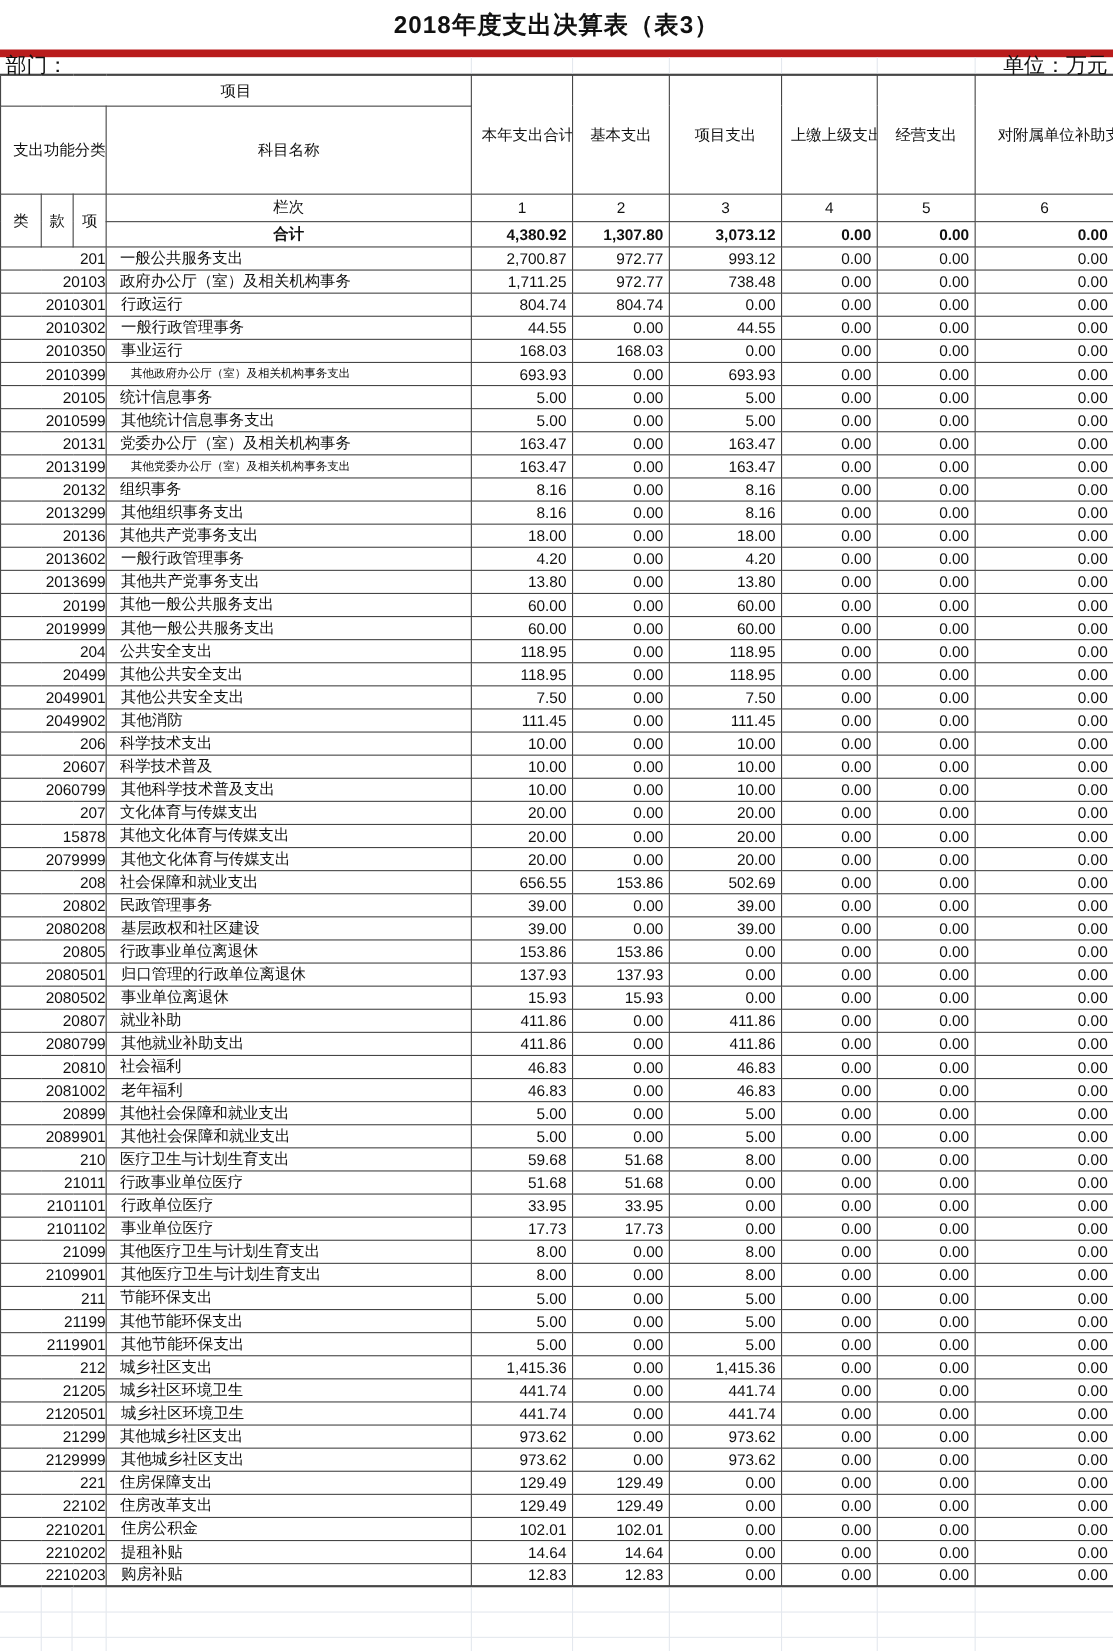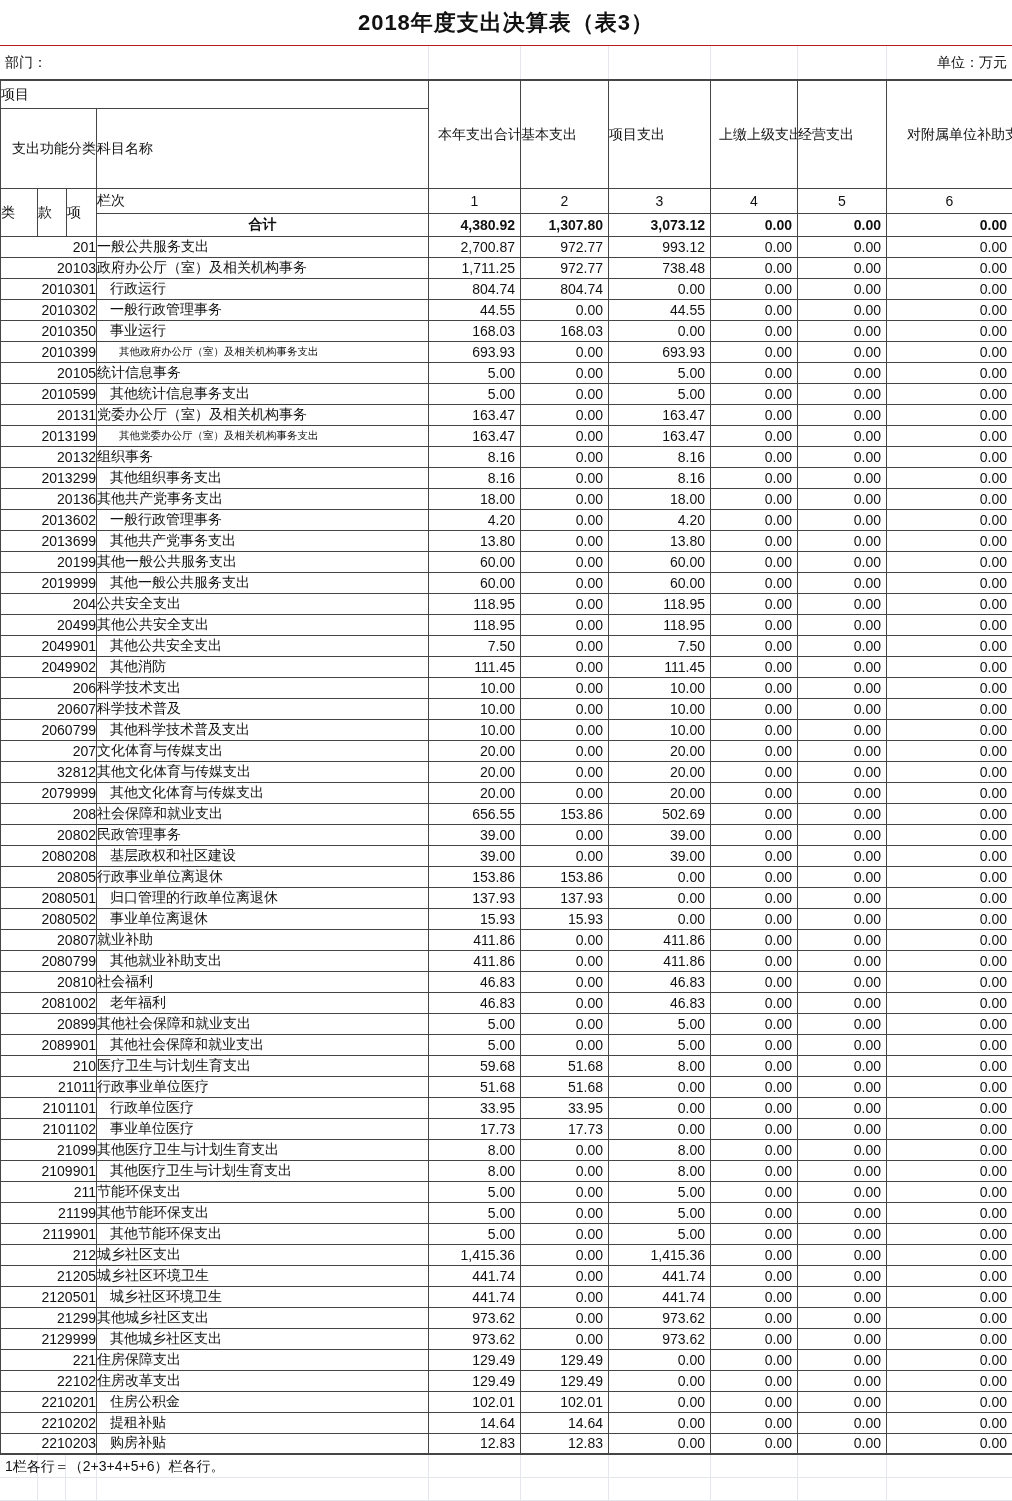--- a/index.html
+++ b/index.html
@@ -7,52 +7,52 @@
   body {
     width: 1012px; height: 1501px; overflow: hidden;
     font-family: "Liberation Sans", "DejaVu Sans", sans-serif;
     color: #111;
   }
   .page-title {
     height: 45px; display: flex; align-items: center; justify-content: center;
     font-size: 22px; font-weight: 700; letter-spacing: 1px;
   }
   .meta-row {
-    position: relative; height: 34px;
-    border-top: 1px solid #b91c1c;
+    position: relative; height: 22px;
+    border-top: 7px solid #b91c1c;
     display: flex; justify-content: space-between; align-items: center;
-    font-size: 14px; padding: 0 5px; line-height: 17px;
+    font-size: 19px; padding: 0 5px; line-height: 17px;
   }
   .vgrid { position: absolute; top: 0; bottom: 0; width: 1px; background: #e4e8ee; }
   .hgrid { position: absolute; left: 0; right: 0; height: 1px; background: #e4e8ee; }
 
   table.decision {
     width: 1012px; border-collapse: collapse; table-layout: fixed;
     border: 1px solid #454545; border-top: 2px solid #454545; border-bottom: 2px solid #454545;
   }
   table.decision td {
     border: 1px solid #454545;
     font-size: 14px; vertical-align: middle;
     overflow: hidden; white-space: nowrap;
   }
-  .th { white-space: normal; line-height: 1.35; }
+  .th { text-align: center; white-space: normal; line-height: 1.35; }
   tr.row-project { height: 28px; }
   tr.row-subhead { height: 80px; }
   tr.row-lanci  { height: 25px; }
   tr.total-row  { height: 23px; font-weight: 700; }
   tbody tr.data-row { height: 21px; }
 
   td.cell-codehdr { padding: 0 11px; }
   td.cell-colhdr-1 { padding: 0 9px; }
   td.cell-colhdr-4 { padding: 0 8px; }
   td.cell-colhdr-6 { padding: 0 20px; }
   td.bb2 { border-bottom-width: 2px; }
 
   td.code { text-align: right; padding-left: 3px; }
-  td.name { text-align: left; padding-left: 0; }
+  td.name { text-align: left; padding-left: 12px; }
   td.name.indent { padding-left: 13px; }
   td.name.small { font-size: 10.5px; padding-left: 22px; }
   td.num { text-align: right; padding-right: 5px; }
   td.center { text-align: center; }
 
   .notes { position: relative; font-size: 14px; }
   .note-line { height: 22px; line-height: 22px; padding-left: 5px; position: relative; z-index: 1; }
 </style>
 </head>
 <body>
@@ -364,21 +364,21 @@
         <td class="code" colspan="3">207</td>
         <td class="name">文化体育与传媒支出</td>
         <td class="num">20.00</td>
         <td class="num">0.00</td>
         <td class="num">20.00</td>
         <td class="num">0.00</td>
         <td class="num">0.00</td>
         <td class="num">0.00</td>
       </tr>
       <tr class="data-row">
-        <td class="code" colspan="3">32812</td>
+        <td class="code" colspan="3">15878</td>
         <td class="name">其他文化体育与传媒支出</td>
         <td class="num">20.00</td>
         <td class="num">0.00</td>
         <td class="num">20.00</td>
         <td class="num">0.00</td>
         <td class="num">0.00</td>
         <td class="num">0.00</td>
       </tr>
       <tr class="data-row">
         <td class="code" colspan="3">2079999</td>
@@ -709,14 +709,13 @@
   <div class="vgrid" style="left:96px"></div>
   <div class="vgrid" style="left:428px"></div>
   <div class="vgrid" style="left:520px"></div>
   <div class="vgrid" style="left:608px"></div>
   <div class="vgrid" style="left:710px"></div>
   <div class="vgrid" style="left:797px"></div>
   <div class="vgrid" style="left:886px"></div>
   <div class="hgrid" style="top:22px"></div>
   <div class="hgrid" style="top:45px"></div>
 
-  <div class="note-line">1栏各行＝（2+3+4+5+6）栏各行。</div>
 </div>
 
 </body></html>

